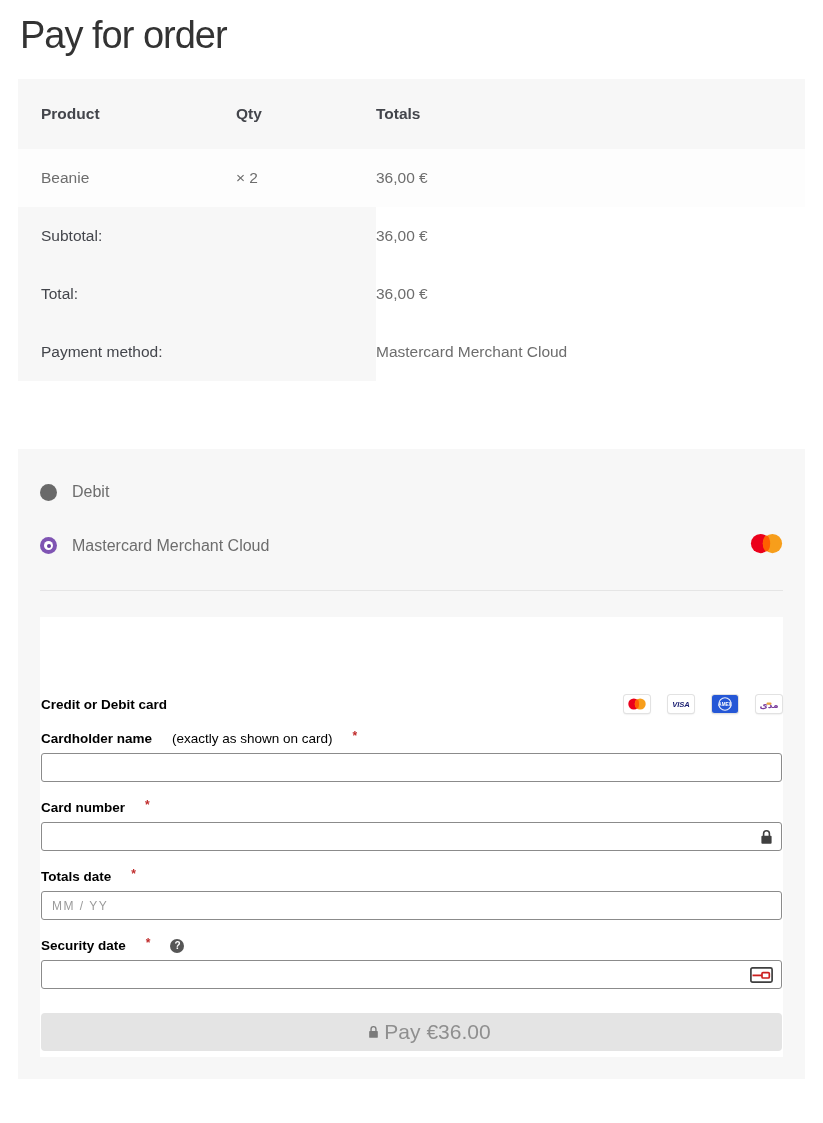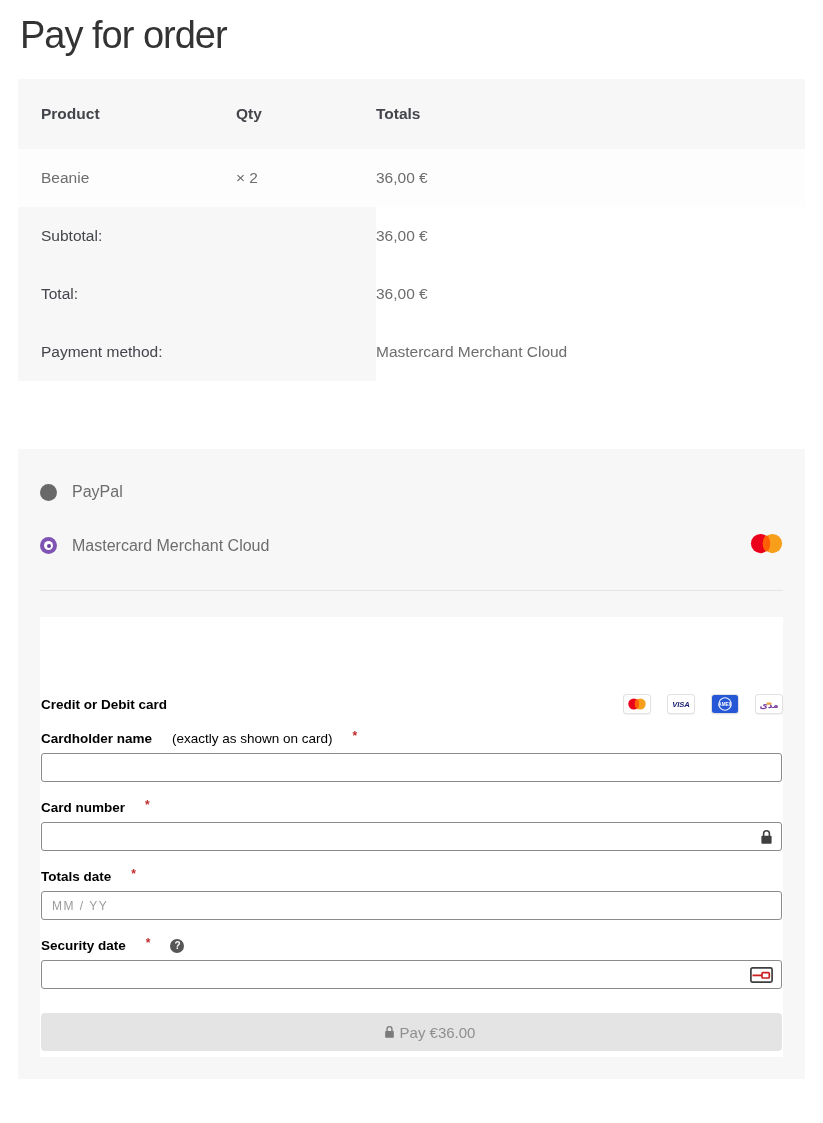--- a/index.html
+++ b/index.html
@@ -60,21 +60,21 @@
   .text-input { position:relative; margin-top:7px; }
   input.cc {
     width:100%; height:29px; border:1px solid #8b8b8b; border-radius:3px;
     background:#fff; padding:0 34px 0 10px; font-size:12px; color:#333; outline:none;
   }
   input.cc::placeholder { color:#9a9a9a; letter-spacing:1.5px; }
   .input-icon { position:absolute; right:9px; top:50%; transform:translateY(-50%); display:flex; }
 
   .pay-button {
     margin-top:24px; width:100%; height:38px; background:#e4e4e4; border:none; border-radius:4px;
-    color:#8f8f8f; font-size:15px; font-family:"Liberation Sans", sans-serif;
+    color:#8f8f8f; font-size:21px; font-family:"Liberation Sans", sans-serif;
     display:flex; align-items:center; justify-content:center; gap:5px; cursor:pointer;padding-left:42px;
   }
 </style>
 </head>
 <body>
 
 <div class="wrap">
 
   <h1 class="page-title">Pay for order</h1>
 
@@ -112,21 +112,21 @@
         <td>Mastercard Merchant Cloud</td>
       </tr>
     </tfoot>
   </table>
 
   <div class="payment-section">
 
     <ul class="methods">
       <li class="method">
         <span class="radio-gray"></span>
-        <span>PayPal</span>
+        <span>Debit</span>
       </li>
       <li class="method">
         <span class="radio-purple">
           <span class="ring">
               <span class="dot"></span>
             </span>
         </span>
         <span>Mastercard Merchant Cloud</span>
         <span class="spacer"></span>
         <span>

